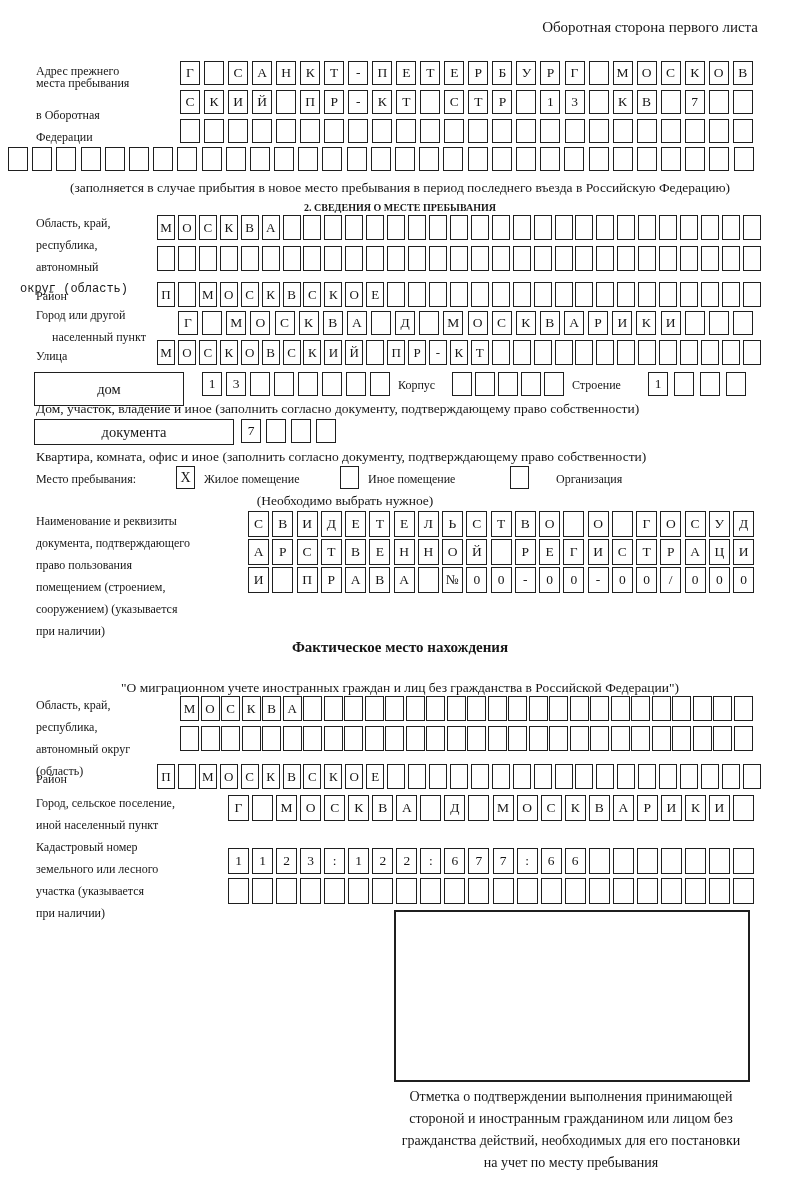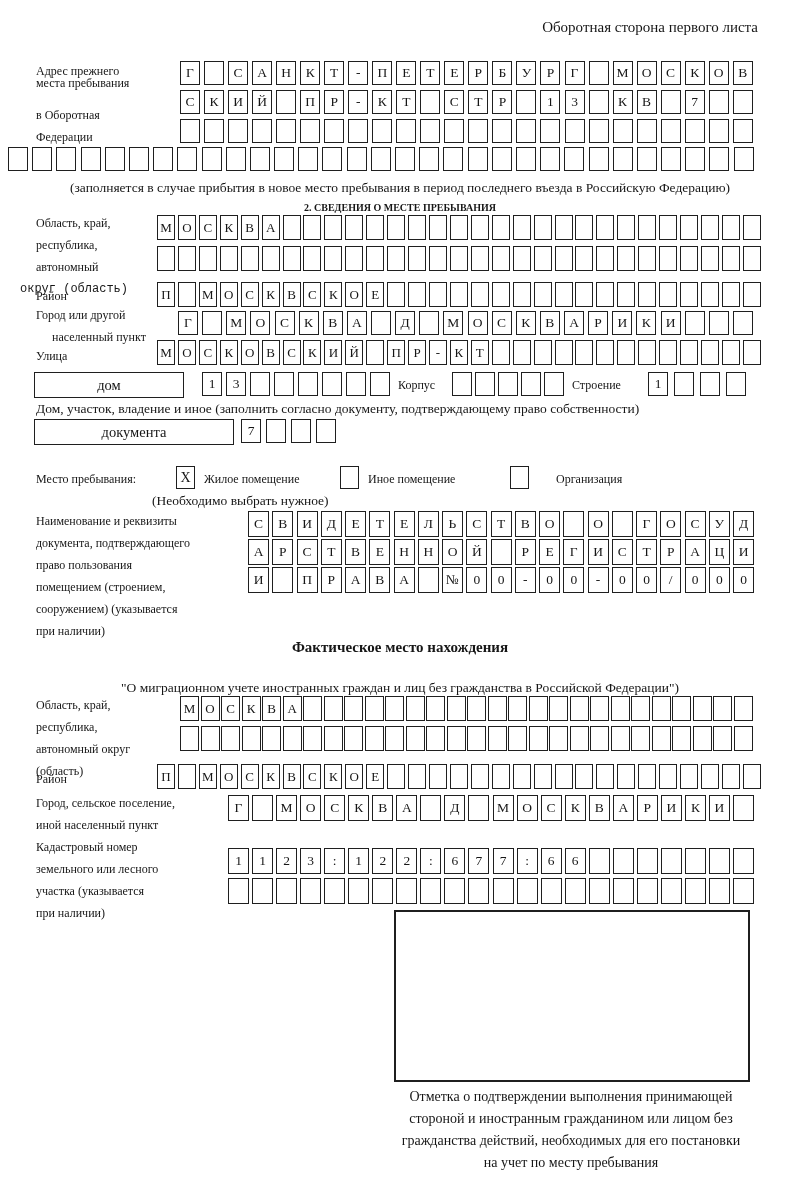--- a/index.html
+++ b/index.html
@@ -321,21 +321,21 @@
       <span class="cbox"></span>
       <span class="cbox"></span>
       <span class="cbox"></span>
       <span class="cbox"></span>
       <span class="cbox"></span>
       <span class="cbox"></span>
       <span class="cbox"></span>
       <span class="cbox"></span>
     </div>
 
-  <div class="widebox" style="left:34px;top:372px;width:150px;height:26px;">дом</div>
+  <div class="widebox" style="left:34px;top:372px;width:150px;height:34px;">дом</div>
   <div class="boxrow b20" style="left:202px;top:372px;width:188px;">
       <span class="cbox">1</span>
       <span class="cbox">3</span>
       <span class="cbox"></span>
       <span class="cbox"></span>
       <span class="cbox"></span>
       <span class="cbox"></span>
       <span class="cbox"></span>
       <span class="cbox"></span>
     </div>
@@ -356,29 +356,30 @@
     </div>
   <div class="cap" style="left:36px;top:401px;">Дом, участок, владение и иное (заполнить согласно документу, подтверждающему право собственности)</div>
 
   <div class="widebox" style="left:34px;top:419px;width:200px;height:26px;">документа</div>
   <div class="boxrow b20" style="left:241px;top:419px;width:95px;">
       <span class="cbox">7</span>
       <span class="cbox"></span>
       <span class="cbox"></span>
       <span class="cbox"></span>
     </div>
+  <div class="cap" style="left:36px;top:449px;">Квартира, комната, офис и иное (заполнить согласно документу, подтверждающему право собственности)</div>
 
   <div class="lbl" style="left:36px;top:468px;">Место пребывания:</div>
   <div class="chk" style="left:176px;top:466px;">X</div>
   <div class="lbl" style="left:204px;top:468px;">Жилое помещение</div>
   <div class="chk" style="left:340px;top:466px;"></div>
   <div class="lbl" style="left:368px;top:468px;">Иное помещение</div>
   <div class="chk" style="left:510px;top:466px;"></div>
   <div class="lbl" style="left:556px;top:468px;">Организация</div>
-  <div class="cap" style="left:152px;width:400px;text-align:left;top:493px;">(Необходимо выбрать нужное)</div>
+  <div class="cap" style="left:145px;width:400px;text-align:center;top:493px;">(Необходимо выбрать нужное)</div>
 
   <div>
     <div class="lbl" style="left:36px;top:510px;">Наименование и реквизиты</div>
     <div class="lbl" style="left:36px;top:532px;">документа, подтверждающего</div>
     <div class="lbl" style="left:36px;top:554px;">право пользования</div>
     <div class="lbl" style="left:36px;top:576px;">помещением (строением,</div>
     <div class="lbl" style="left:36px;top:598px;">сооружением) (указывается</div>
     <div class="lbl" style="left:36px;top:620px;">при наличии)</div>
   </div>
   <div class="boxrow b21" style="left:248px;top:511px;width:506px;">

